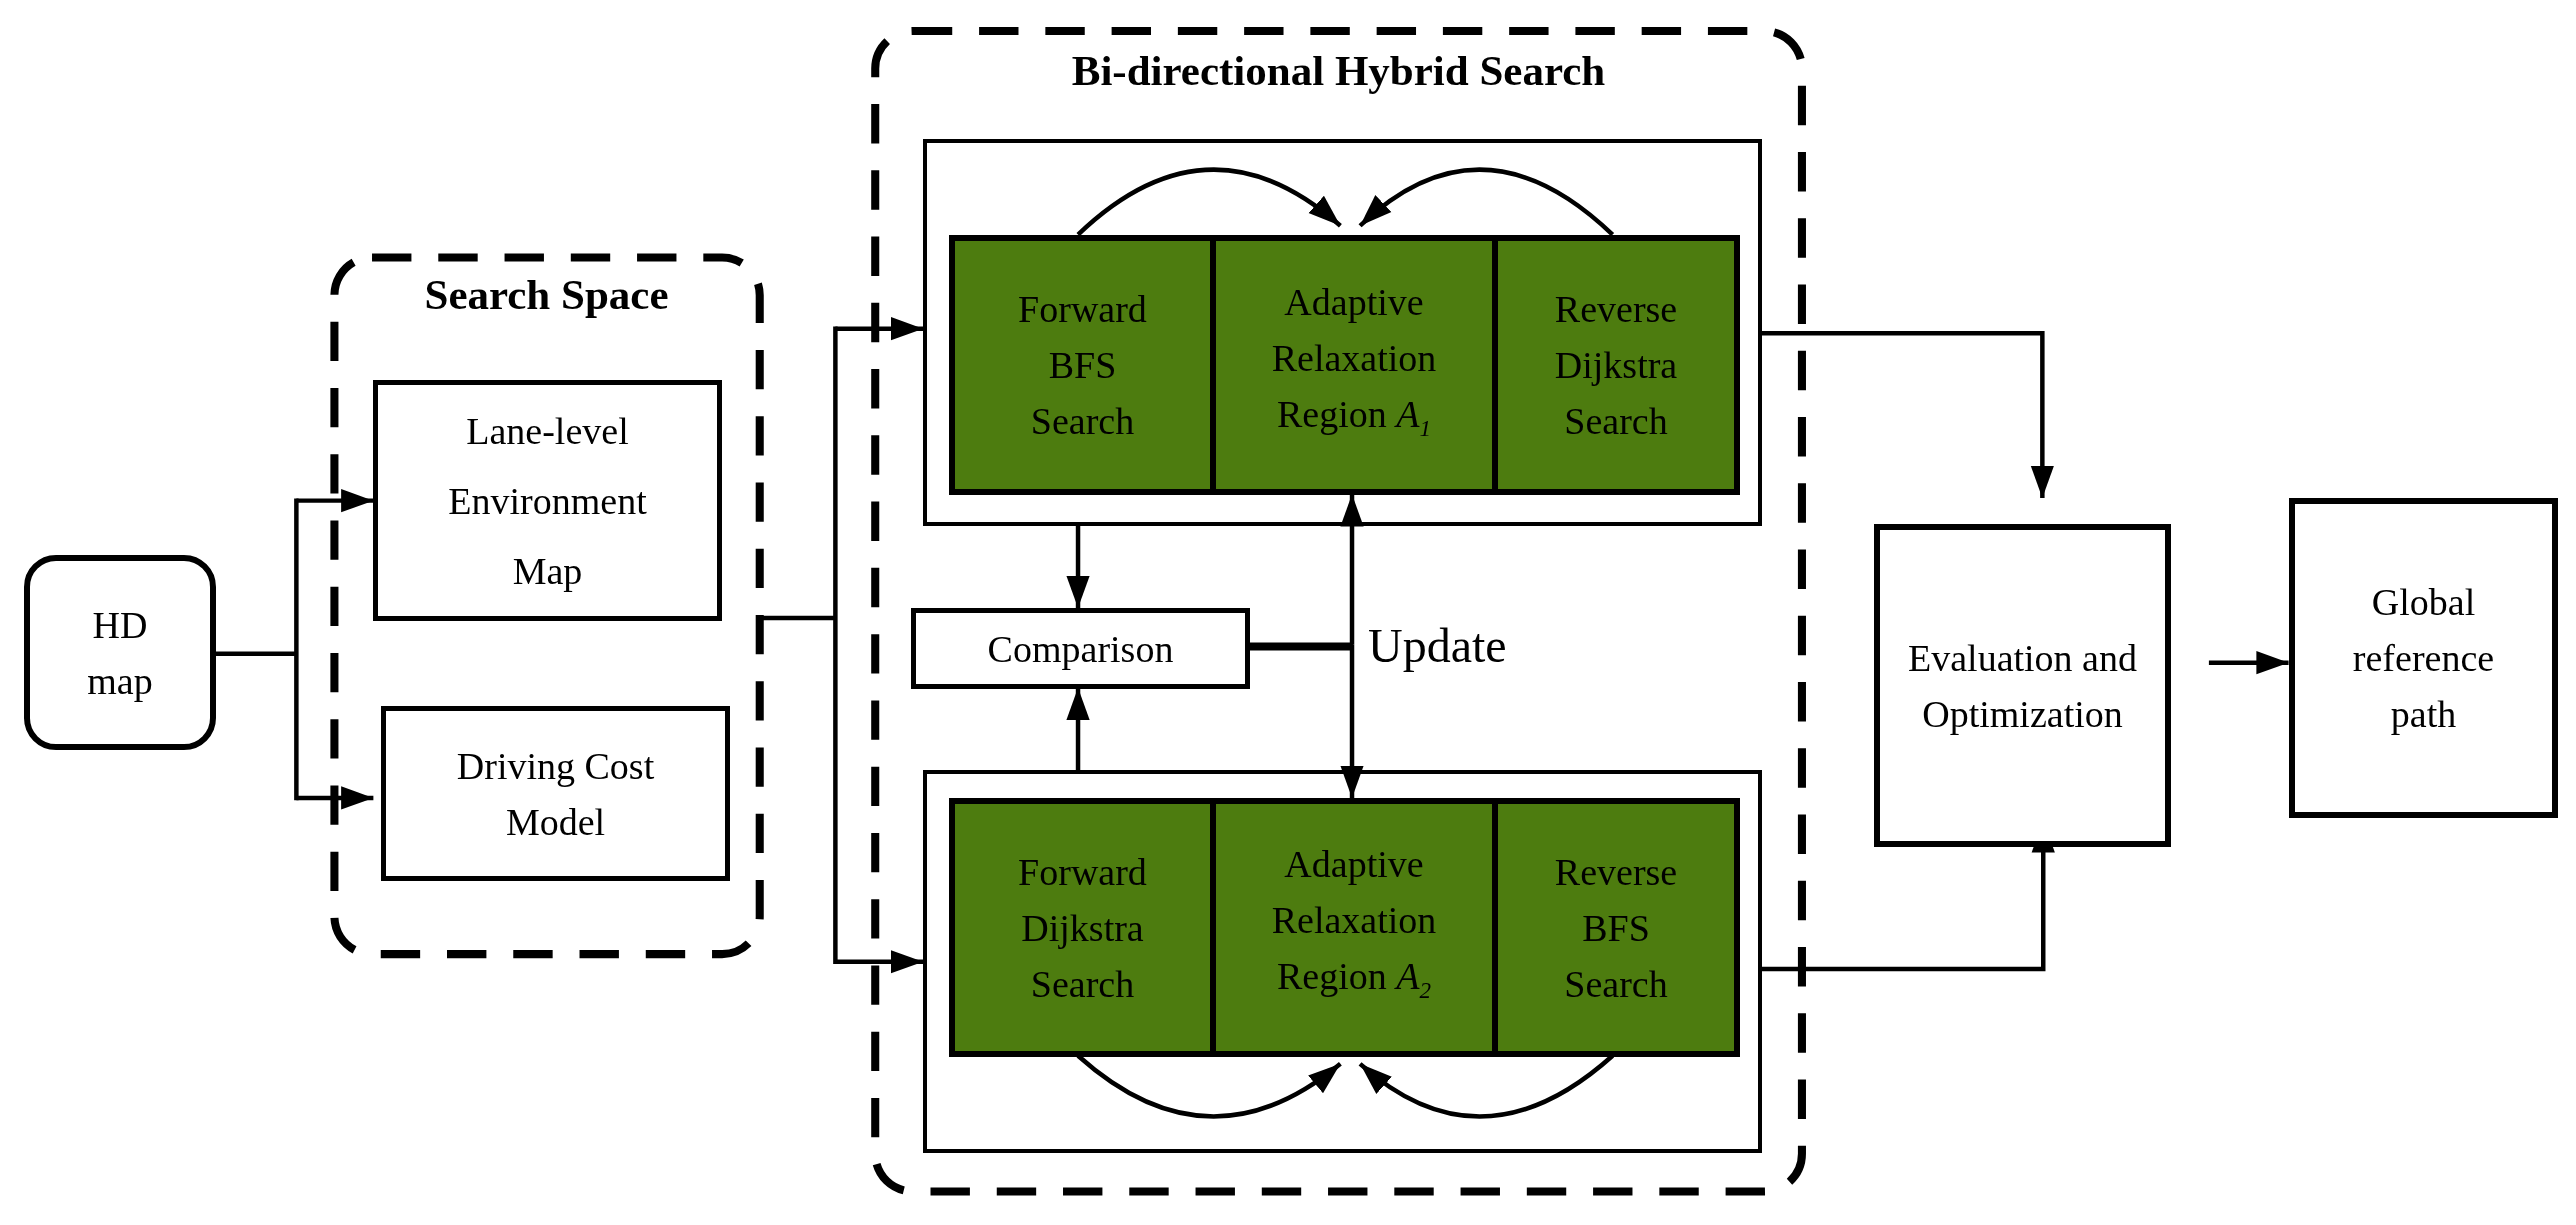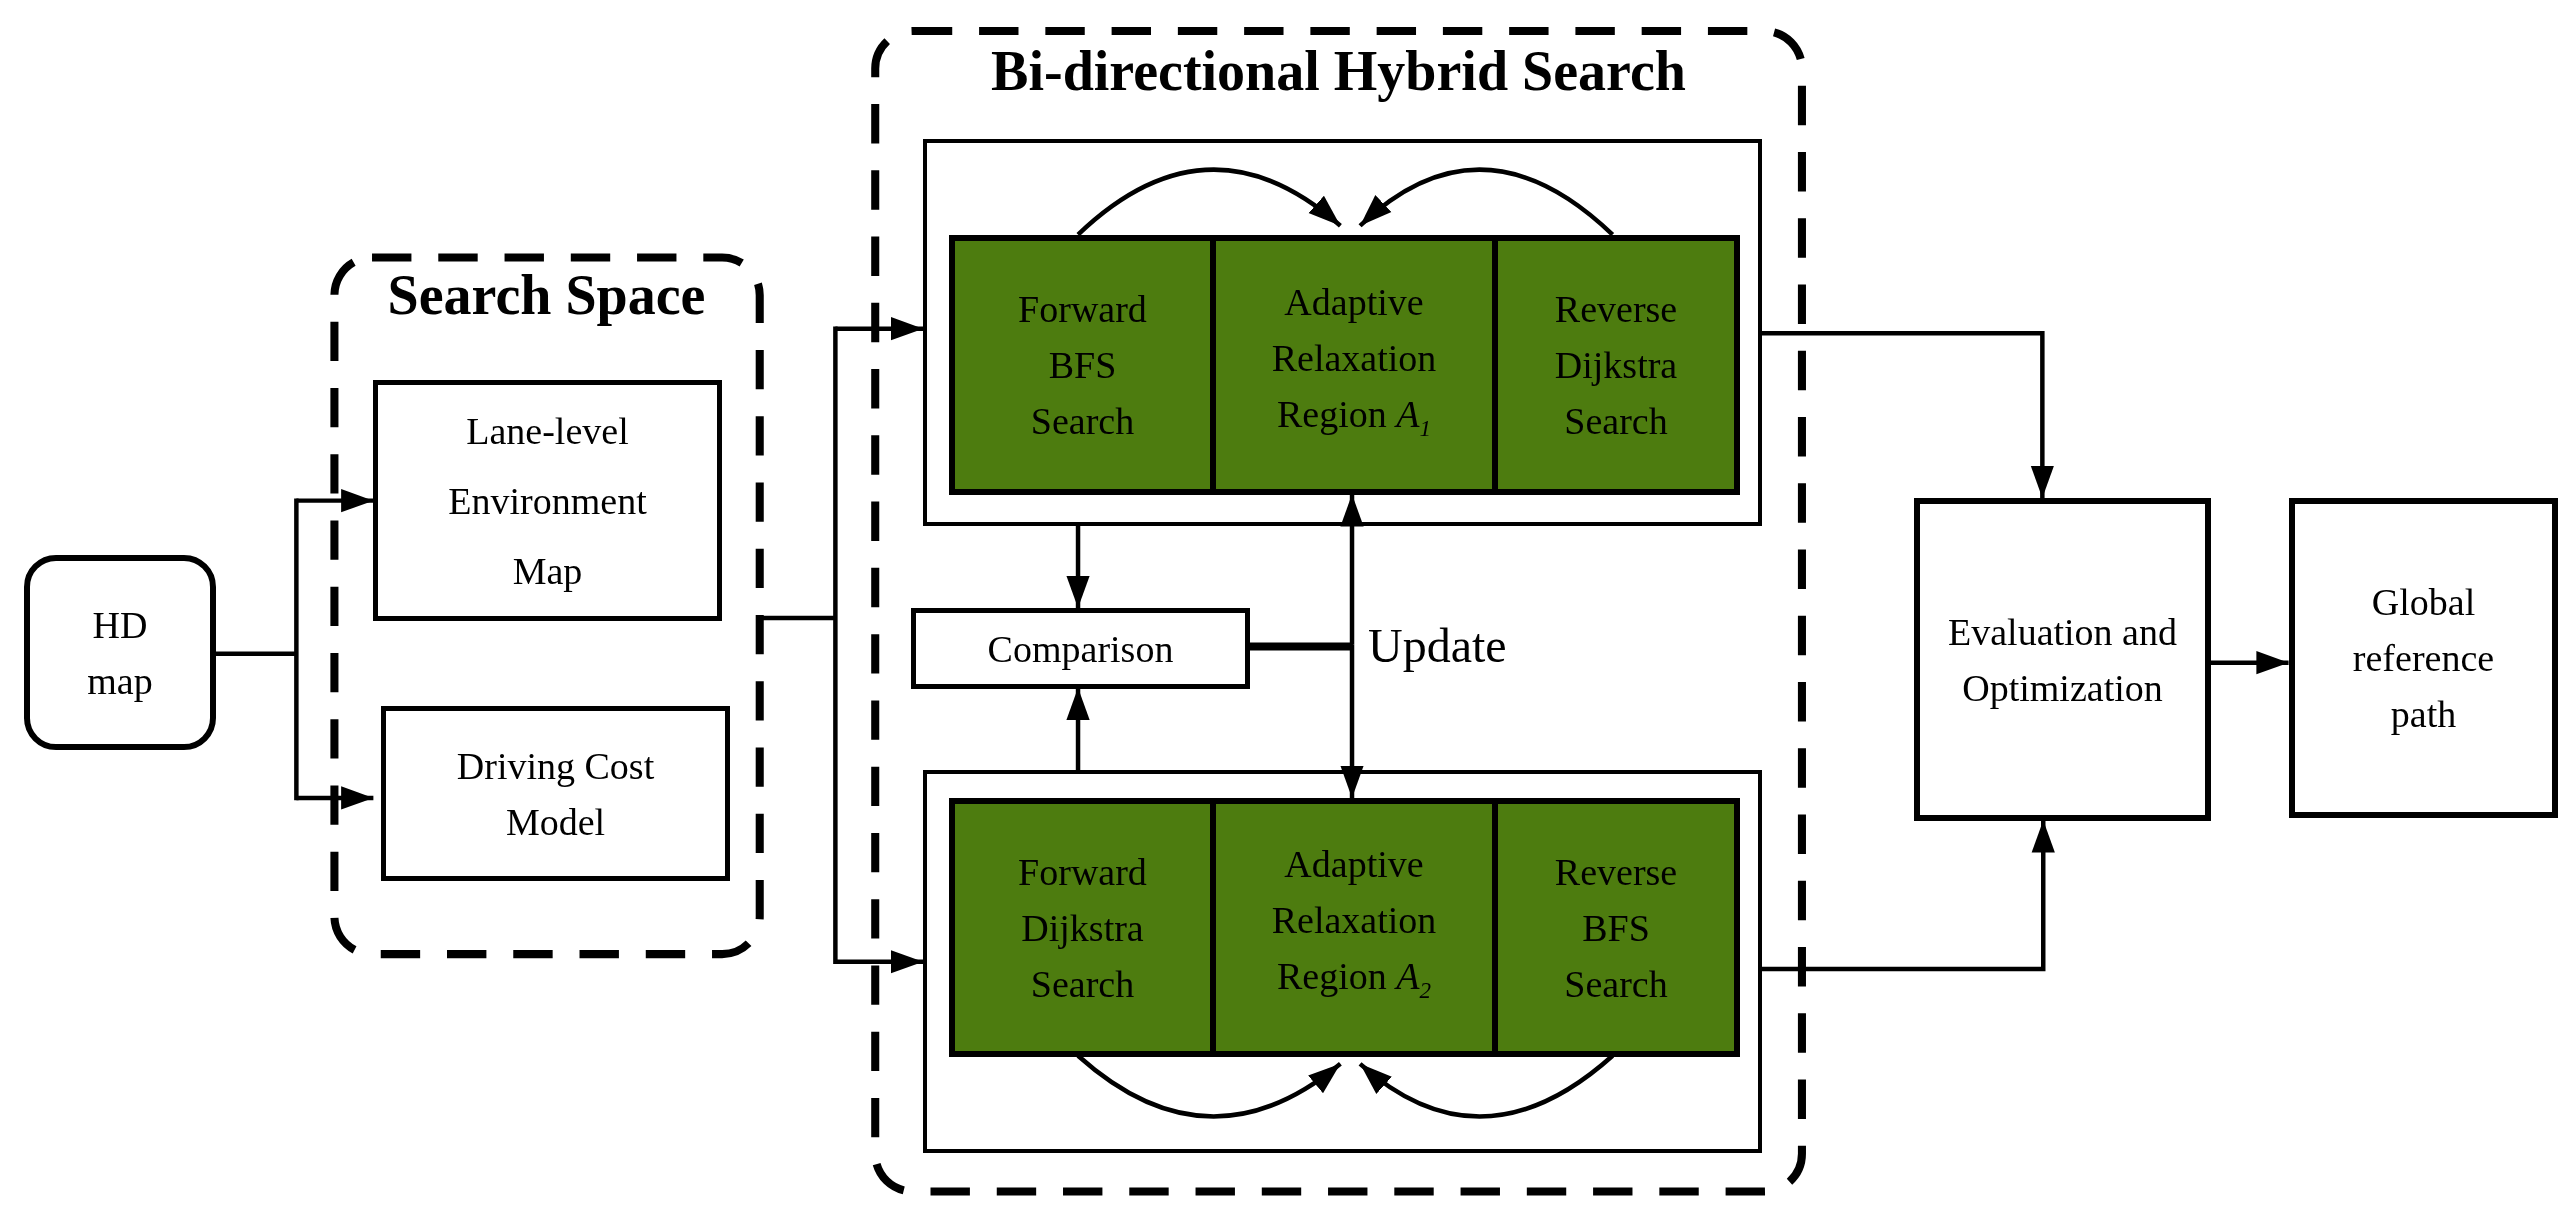--- a/index.html
+++ b/index.html
@@ -5,21 +5,21 @@
   html,body{margin:0;padding:0;background:#ffffff;}
   #stage{position:relative;width:2576px;height:1226px;background:#ffffff;
          font-family:"Liberation Serif","DejaVu Serif",serif;color:#000;overflow:hidden;}
   #wires{position:absolute;left:0;top:0;width:2576px;height:1226px;}
   .box{position:absolute;box-sizing:border-box;border:5.4px solid #000;background:#fff;
        display:flex;flex-direction:column;justify-content:center;align-items:center;
        font-size:38px;line-height:56px;text-align:center;}
   .frame{position:absolute;box-sizing:border-box;border:4.5px solid #000;background:transparent;}
   .cell{border-width:6.3px;background:#4d7c0f;}
   .b7{border-width:6.3px;}
-  .grouptitle{position:absolute;font-weight:bold;font-size:56px;line-height:52px;text-align:center;}
+  .grouptitle{position:absolute;font-weight:bold;font-size:43px;line-height:52px;text-align:center;}
   .freelabel{position:absolute;font-size:48px;line-height:52px;}
   .var{font-style:italic;}
   sub.var{font-size:23px;}
 </style>
 </head>
 <body>
 
 <div id="stage">
 
   <svg id="wires" viewBox="0 0 2877 1369" xmlns="http://www.w3.org/2000/svg">
@@ -122,21 +122,21 @@
       <span>Region </span><span class="var">A</span><sub class="var">2</sub>
     </div>
   </div>
 
   <div class="box cell" style="left:1492px;top:798px;width:248px;height:259px;">
     <div>Reverse</div>
     <div>BFS</div>
     <div>Search</div>
   </div>
 
-  <div class="box b7" style="left:1874px;top:498px;width:297px;height:323px;margin-left:40px;">
+  <div class="box b7" style="left:1874px;top:524px;width:297px;height:323px;">
     <div>Evaluation and</div>
     <div>Optimization</div>
   </div>
 
   <div class="box b7" style="left:2289px;top:498px;width:269px;height:320px;">
     <div>Global</div>
     <div>reference</div>
     <div>path</div>
   </div>
 

